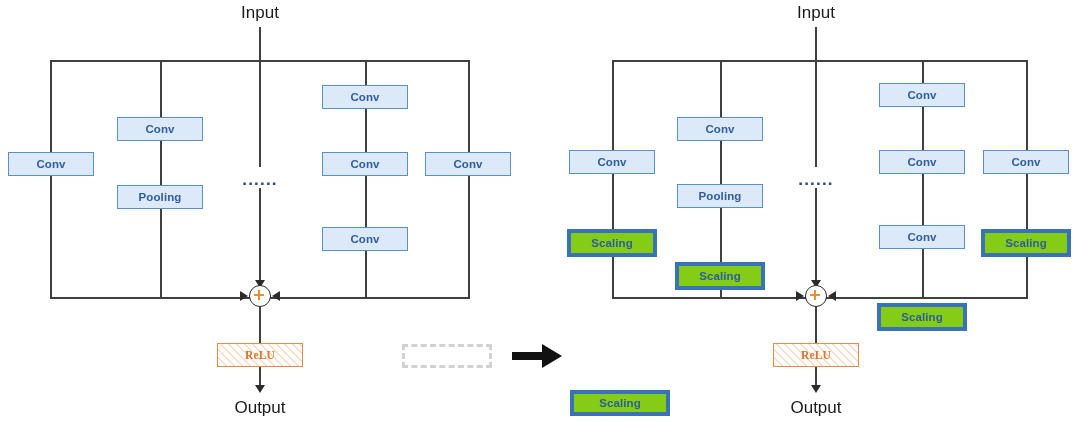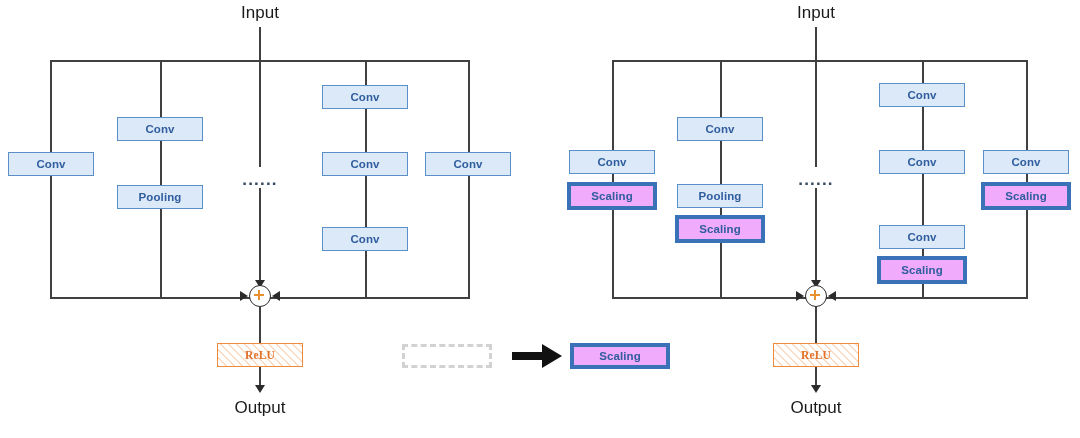--- a/index.html
+++ b/index.html
@@ -46,23 +46,24 @@
     letter-spacing: 0.1px;
     white-space: nowrap;
     z-index: 4;
   }
   .node-conv {
     background: #dce9f8;
     border: 1.6px solid #5b8fc9;
     color: #2f5d9e;
   }
   .node-scaling {
-    background: #f0abfc;
+    background: #84cc16;
     border: 4px solid #3a72b8;
     color: #2f5d9e;
+    margin-top: 47px;
   }
   .node-relu {
     background: #ffffff;
     border: 1.6px solid #f08a3c;
     color: #e2712a;
     background-image: repeating-linear-gradient(
       45deg,
       rgba(240,138,60,0.30) 0px,
       rgba(240,138,60,0.30) 1.4px,
       rgba(255,255,255,0) 1.4px,

